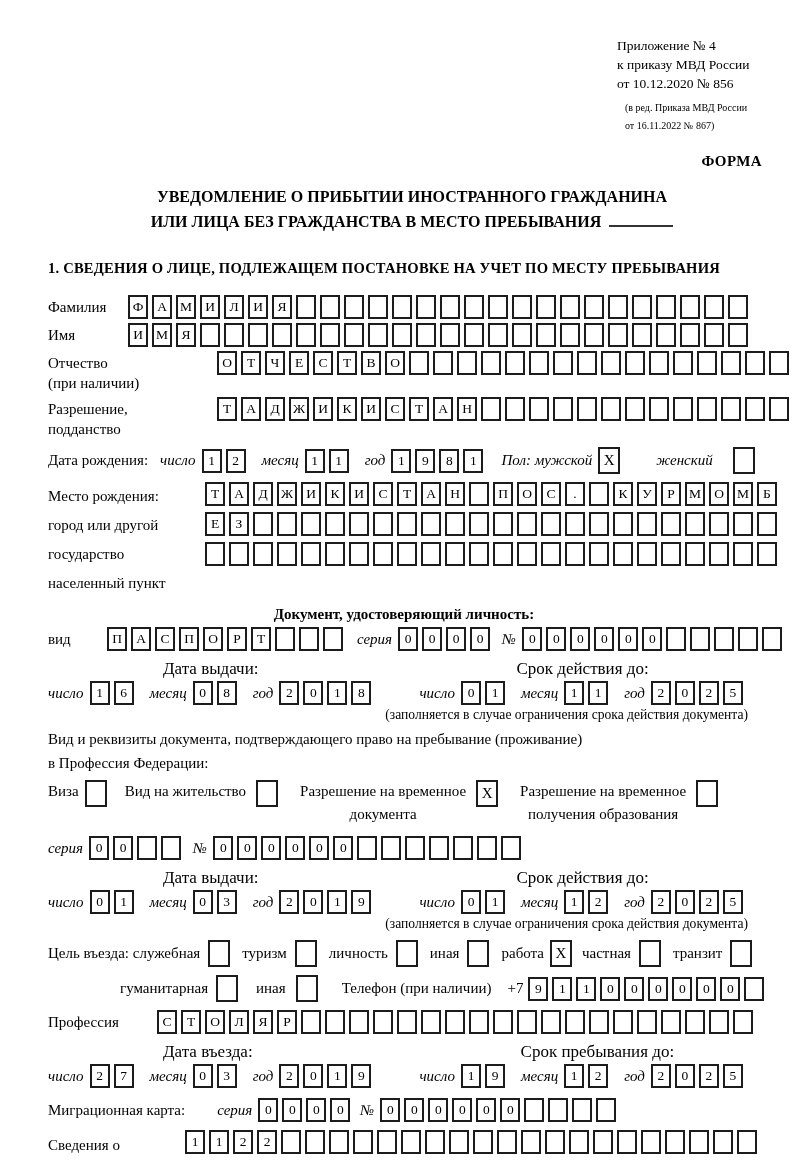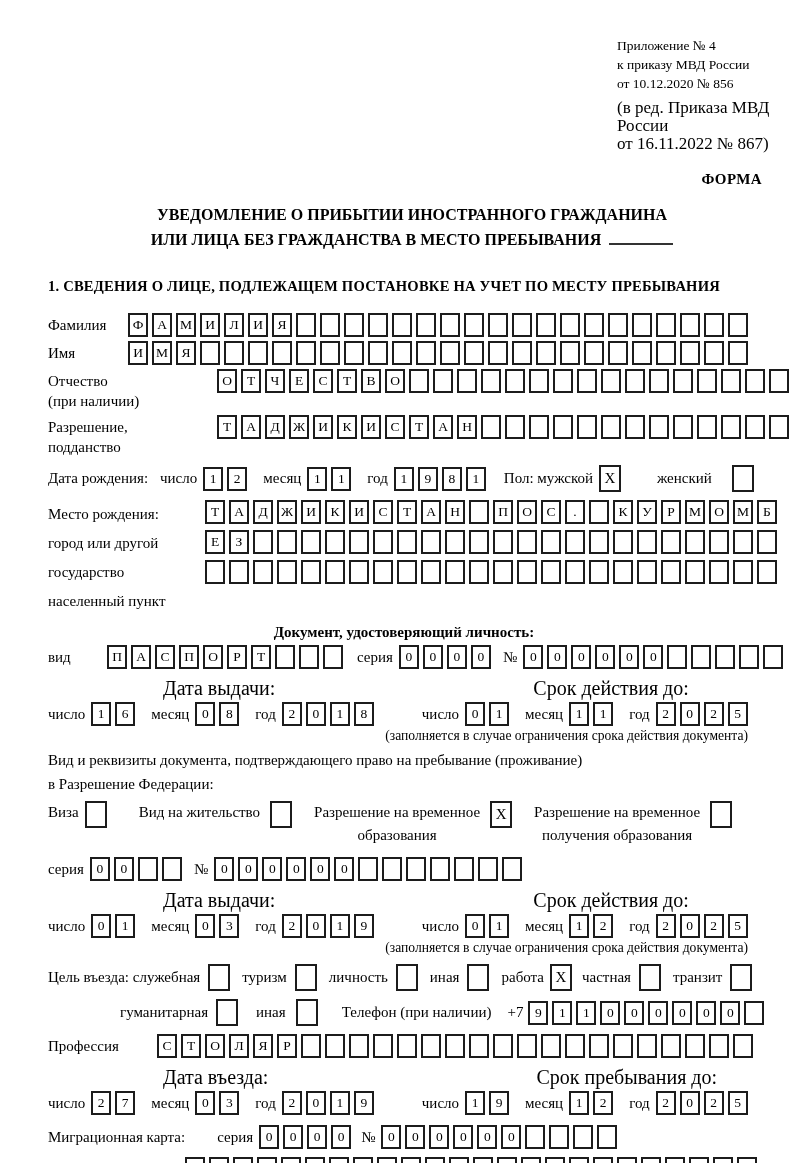--- a/index.html
+++ b/index.html
@@ -3,39 +3,39 @@
 <meta charset="utf-8">
 <style>
   * { margin:0; padding:0; box-sizing:border-box; }
   html,body { background:#ffffff; }
   .page {
     width:800px; height:1163px; background:#fff; color:#000;
     font-family:"Liberation Serif","DejaVu Serif",serif;
     font-size:15px; padding:36px 0 16px 48px; overflow:hidden; position:relative;
   }
   .hdr { margin-left:569px; line-height:19px; font-size:13.5px; }
-  .hdr .rev { font-size:17px; line-height:18px; }
+  .hdr .rev { font-size:10px; line-height:18px;margin-left:8px; }
   .hdr .rev-first { margin-top:6px; }
   .forma { font-weight:bold; text-align:right; margin:18px 38px 0 0; font-size:15px; letter-spacing:.4px; }
   .title { text-align:center; font-weight:bold; font-size:16px; margin:14px 24px 0 0; line-height:25px; }
   .title-underline { display:inline-block; width:64px; border-bottom:2px solid #333; height:14px; margin-left:8px; }
   .sect { font-weight:bold; font-size:14.6px; margin-top:26px; letter-spacing:.2px; }
   .row { display:flex; align-items:center; margin-top:4px; }
   .boxes { display:flex; flex-wrap:nowrap; }
   .cell {
     flex:0 0 auto; width:20px; height:24px; border:2px solid #1c1c1c; margin-right:4px;
     display:flex; align-items:center; justify-content:center; font-size:13.5px; line-height:1; background:#fff;
   }
   .cb .cell { width:22px; height:27px; font-size:15px; }
   .lbl { flex:0 0 auto; }
-  .dl { margin:0 6px 0 12px; flex:0 0 auto; }
+  .dl { margin:0 6px 0 12px; flex:0 0 auto;font-style:italic; }
   .dl.f { margin-left:0; }
   .f2 { display:flex; align-items:flex-start; margin-top:4px;gap:44px; }
   .f2 .lines { flex:0 0 auto; line-height:20px; padding-top:2px; }
-  .heads { font-size:20px; margin-top:8px; }
+  .heads { font-size:17px; margin-top:8px; }
   .note { font-size:13.6px; text-align:right; padding-right:52px; margin-top:2px; }
   .dochead { font-weight:bold; text-align:center; margin:8px 120px 0 80px; font-size:15px; }
   .permit-row { display:flex; align-items:flex-start; margin-top:8px; }
   .permit-row .txt { line-height:23px; text-align:center; }
   .stackblock { display:flex; align-items:flex-start; margin-top:8px; }
   .stackblock .lines { flex:0 0 auto; line-height:29px; }
   .stackblock .rows .row { margin-top:0; margin-bottom:6px; }
 </style>
 </head>
 <body>
@@ -384,34 +384,34 @@
         <span class="cell">2</span>
         <span class="cell">0</span>
         <span class="cell">2</span>
         <span class="cell">5</span>
       </span>
   </div>
 
   <div class="note">(заполняется в случае ограничения срока действия документа)</div>
 
   <div style="margin-top:8px">Вид и реквизиты документа, подтверждающего право на пребывание (проживание)</div>
-  <div style="margin-top:7px">в Разрешение Федерации:</div>
+  <div style="margin-top:7px">в Профессия Федерации:</div>
 
   <div class="permit-row">
     <span class="txt">Виза</span>
     <span class="boxes cb" style="margin-left:6px">
         <span class="cell"></span>
       </span>
-    <span class="txt" style="margin-left:28px">Вид на жительство</span>
+    <span class="txt" style="margin-left:14px">Вид на жительство</span>
     <span class="boxes cb" style="margin-left:10px">
         <span class="cell"></span>
       </span>
     <span class="txt" style="margin-left:18px">
       <span style="display:block">Разрешение на временное</span>
-      <span style="display:block">образования</span>
+      <span style="display:block">документа</span>
     </span>
     <span class="boxes cb" style="margin-left:10px">
         <span class="cell">X</span>
       </span>
     <span class="txt" style="margin-left:18px">
       <span style="display:block">Разрешение на временное</span>
       <span style="display:block">получения образования</span>
     </span>
     <span class="boxes cb" style="margin-left:10px">
         <span class="cell"></span>

